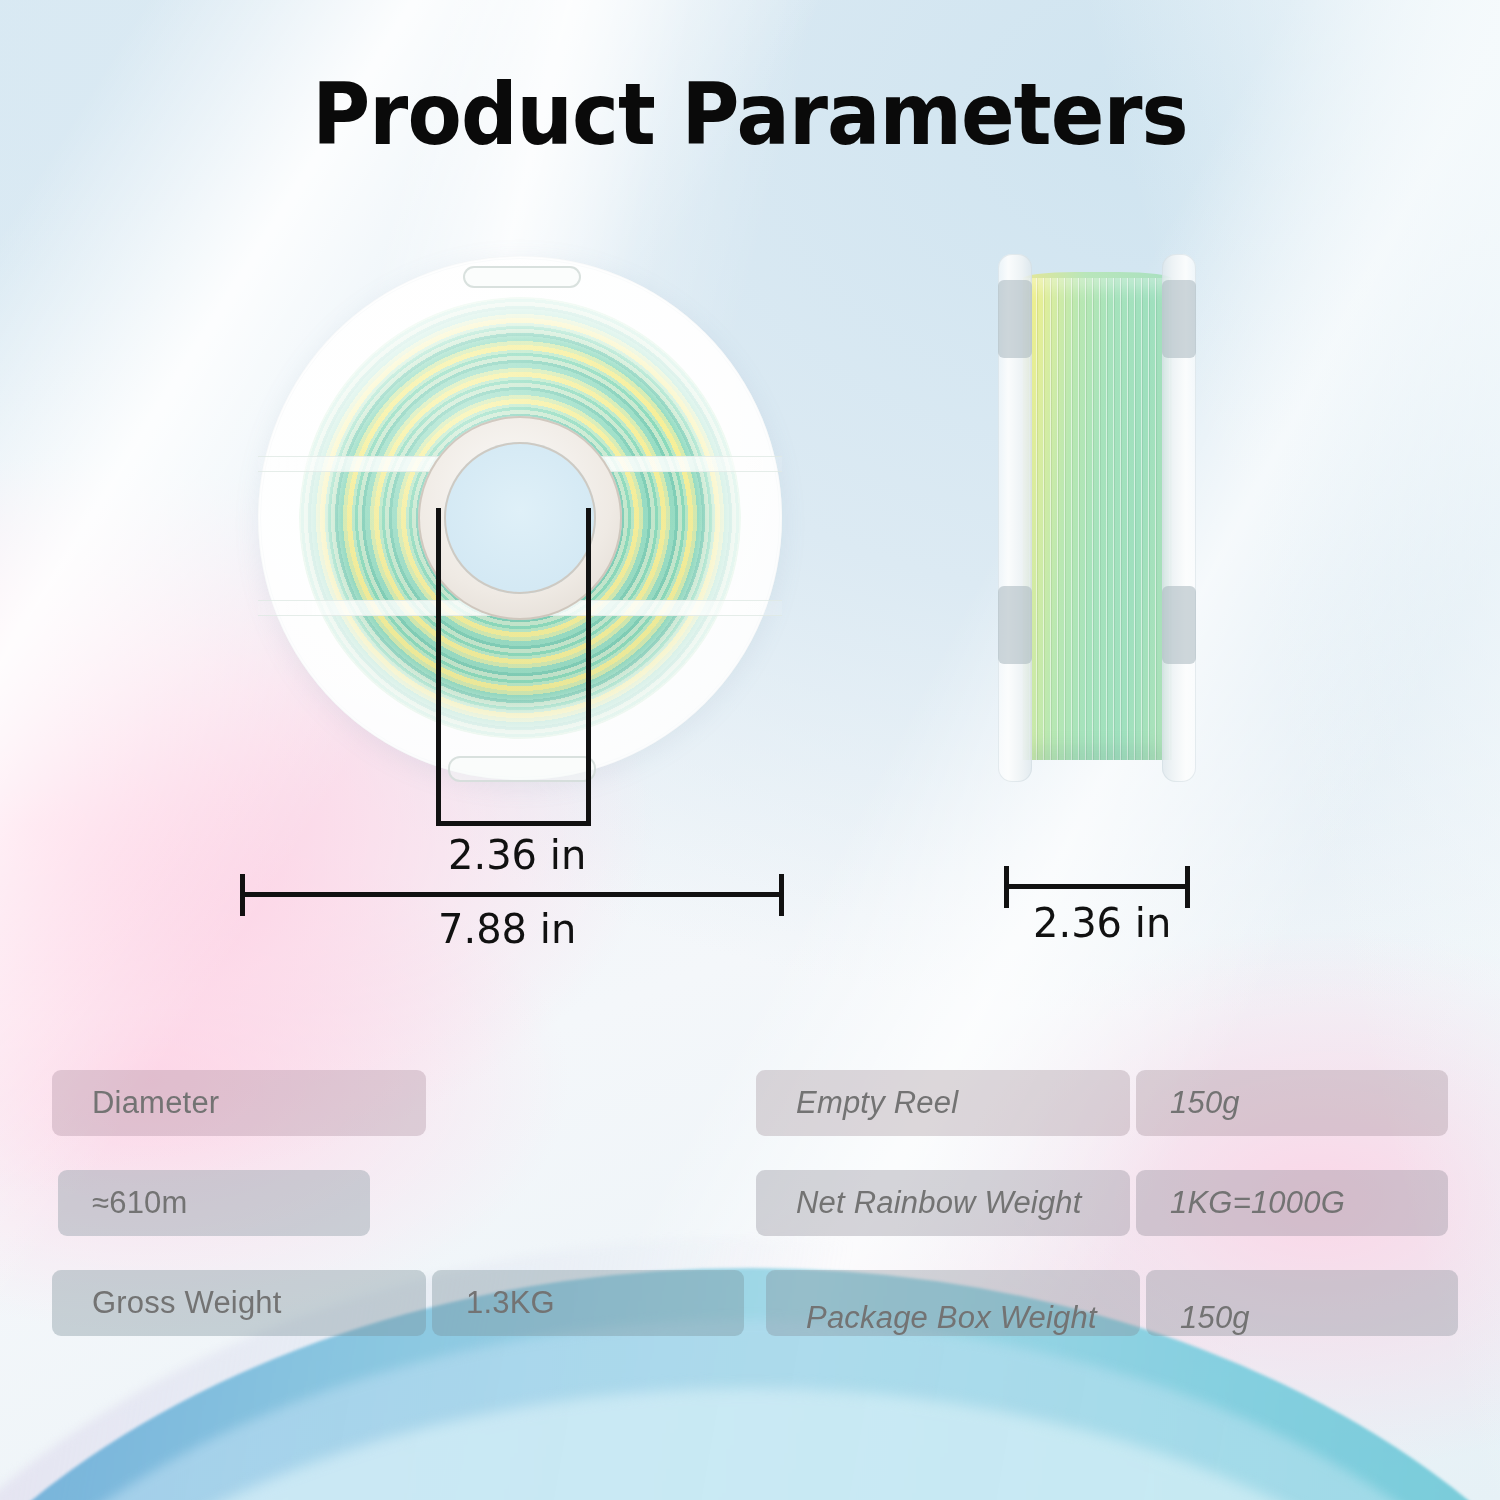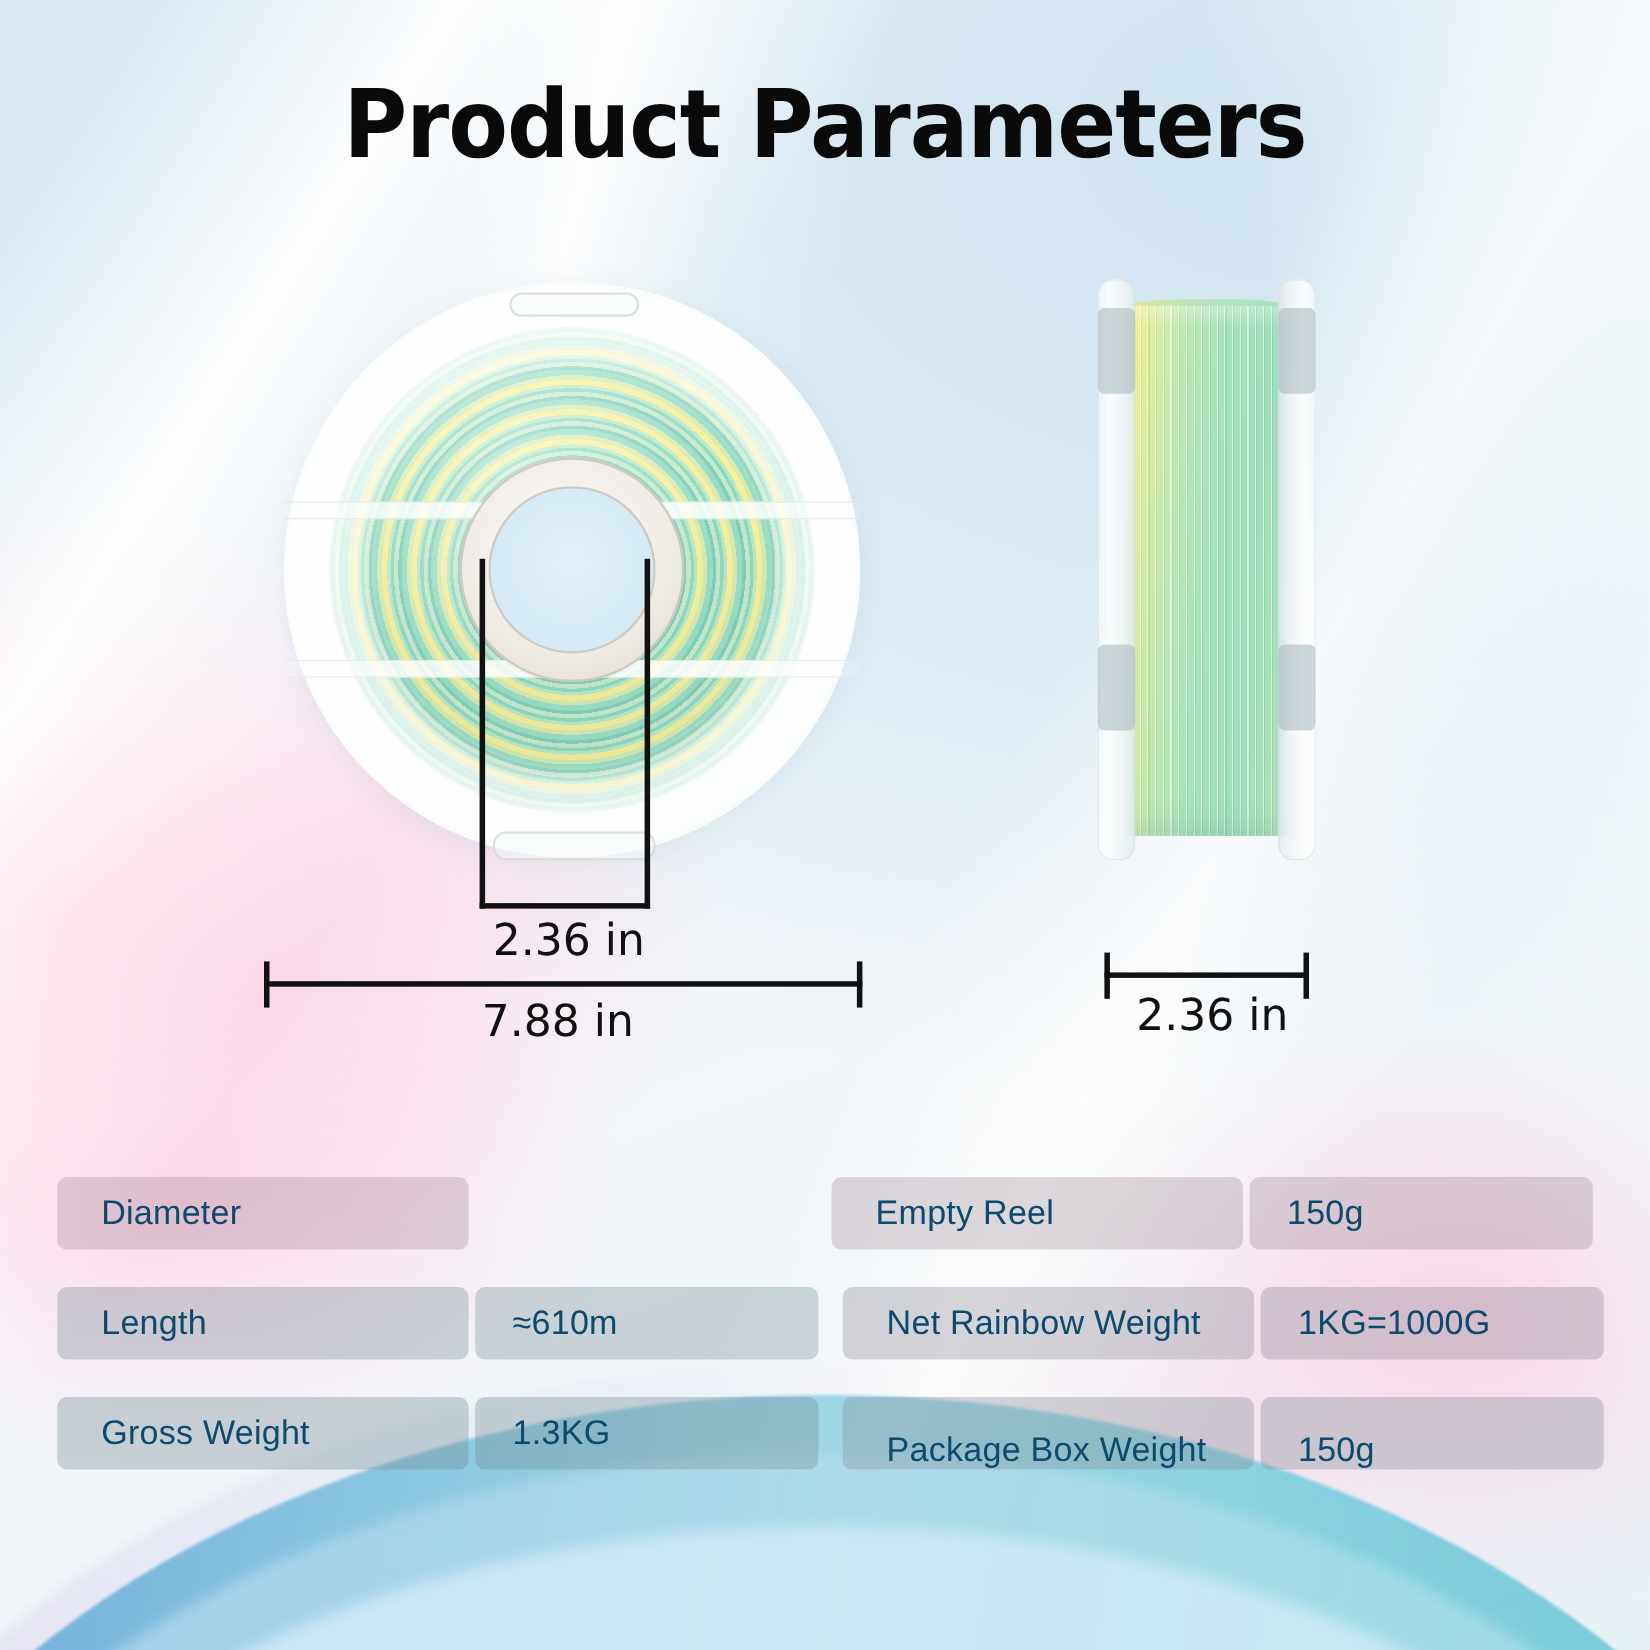--- a/index.html
+++ b/index.html
@@ -164,25 +164,25 @@
 
   
   .dim-line{position:absolute;background:#111;}
   .dim-text{position:absolute;font-size:40px;color:#111;white-space:nowrap;
     font-family:"DejaVu Sans","Liberation Sans",sans-serif;}
 
   
   .spec-table{position:absolute;left:52px;top:1070px;width:1396px;}
   .spec-row{display:flex;height:66px;margin-bottom:34px;}
   .spec-col{display:flex;width:692px;}
-  .spec-col.right{margin-left:22px;}
+  .spec-col.right{margin-left:22px;font-style:italic;}
   .cell{display:flex;align-items:center;height:66px;}
   .cell-label{width:374px;border-radius:9px;padding-left:40px;box-sizing:border-box;}
   .cell-value{width:312px;margin-left:6px;border-radius:9px;padding-left:34px;box-sizing:border-box;}
-  .cell span{font-size:31px;color:#0c4a6e;letter-spacing:.2px;}
+  .cell span{font-size:31px;color:#737373;letter-spacing:.2px;}
   .tint-a{background:rgba(160,130,145,.30);}
   .tint-b{background:rgba(120,140,150,.34);}
   .tint-c{background:rgba(120,142,150,.36);}
   .tint-d{background:rgba(150,128,140,.30);}
   .tint-e{background:rgba(138,136,146,.34);}
   .tint-f{background:rgba(128,138,146,.34);align-items:flex-end;}
 </style>
 </head>
 <body>
 
@@ -260,23 +260,20 @@
           <span>Empty Reel</span>
         </div>
         <div class="cell cell-value tint-d">
           <span>150g</span>
         </div>
       </div>
     </div>
 
     <div class="spec-row">
       <div class="spec-col">
-        <div class="cell cell-label tint-b">
-          <span>Length</span>
-        </div>
         <div class="cell cell-value tint-b">
           <span>≈610m</span>
         </div>
       </div>
       <div class="spec-col right">
         <div class="cell cell-label tint-e">
           <span>Net Rainbow Weight</span>
         </div>
         <div class="cell cell-value tint-e">
           <span>1KG=1000G</span>

